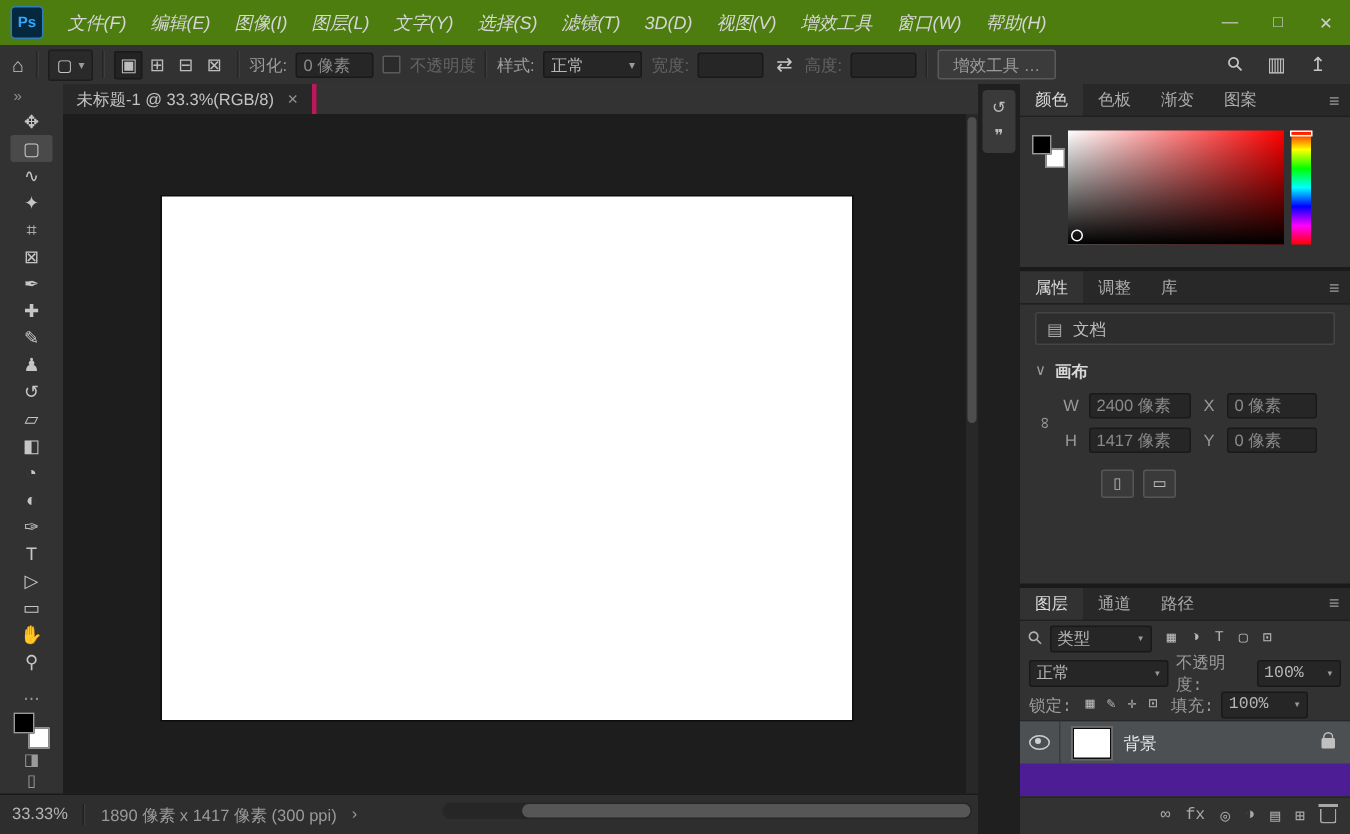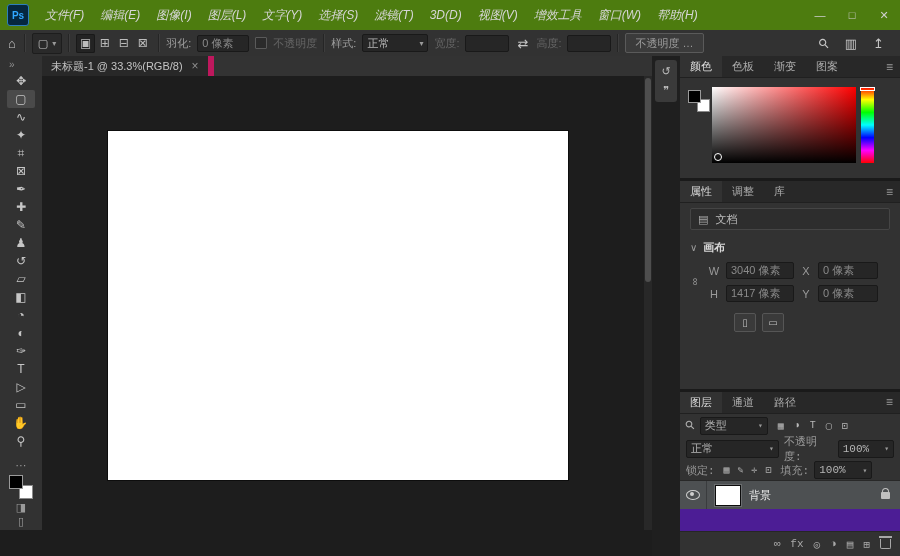--- a/index.html
+++ b/index.html
@@ -48,21 +48,21 @@
   .tool.active{background:#4a4a4a;}
   .rail-bottom{position:absolute;bottom:3px;left:0;width:42px;display:flex;flex-direction:column;align-items:center;gap:3px;}
   .rail-dots{color:#9a9a9a;font-size:11px;}
   .swatches{position:relative;width:24px;height:24px;}
   .swatch-bg{position:absolute;right:0;bottom:0;width:12px;height:12px;background:#fff;border:1px solid #8a8a8a;}
   .swatch-fg{position:absolute;left:0;top:0;width:12px;height:12px;background:#000;border:1px solid #9a9a9a;}
   .rail-mini{color:#9a9a9a;font-size:11px;line-height:1;}
   
   .tabstrip{position:absolute;top:56px;left:42px;right:248px;height:20px;background:#333333;display:flex;}
   .doc-tab{background:#282828;display:flex;align-items:center;gap:9px;padding:0 9px;
-           border-right:6px solid #be185d;color:#c4c4c4;}
+           border-right:3px solid #be185d;color:#c4c4c4;}
   .doc-tab .close{color:#8e8e8e;font-size:12px;}
   
   .canvas-area{position:absolute;top:76px;left:42px;width:610px;bottom:26px;background:#1d1d1d;overflow:hidden;}
   .white-canvas{position:absolute;left:66px;top:55px;width:460px;height:349px;background:#ffffff;
                 box-shadow:0 0 0 1px #0d0d0d;}
   .v-scrollbar{position:absolute;top:0;right:0;bottom:0;width:8px;background:#282828;}
   .v-thumb{position:absolute;top:2px;left:1px;right:1px;height:45%;background:#4e4e4e;border-radius:4px;}
   
   .dock-strip{position:absolute;top:56px;left:652px;width:28px;bottom:0;background:#1f1f1f;}
   .dock-group{width:22px;margin:4px auto 0;background:#3a3a3a;border-radius:3px;padding:2px 0;}
@@ -204,21 +204,21 @@
     <span class="dropdown" style="width:56px">
       <span>正常</span>
       <span class="caret">▾</span>
     </span>
     <span class="ob-label dim">宽度:</span>
     <span class="num-field" style="min-width:34px"></span>
     <span class="ob-icon">⇄</span>
     <span class="ob-label dim">高度:</span>
     <span class="num-field" style="min-width:34px"></span>
     <span class="vsep"></span>
-    <span class="ob-button">不透明度 …</span>
+    <span class="ob-button">增效工具 …</span>
     <span class="ob-right">
       <span class="ob-icon search-glyph">⚲</span>
       <span class="ob-icon">▥</span>
       <span class="ob-icon">↥</span>
     </span>
   </div>
 
   <div class="left-rail">
     <div class="rail-chevron">»</div>
     <div>
@@ -360,21 +360,21 @@
         </div>
         <div class="section-head">
           <span class="caret">∨</span>
           <span>画布</span>
         </div>
         <div class="props-fields">
           <span class="chain">∞</span>
           <div class="pf-rows">
             <div class="pf-row">
               <span class="pf-label">W</span>
-              <span class="num-field pf-field">3040 像素</span>
+              <span class="num-field pf-field">2400 像素</span>
               <span class="pf-label">X</span>
               <span class="num-field pf-field2">0 像素</span>
             </div>
             <div class="pf-row">
               <span class="pf-label">H</span>
               <span class="num-field pf-field">1417 像素</span>
               <span class="pf-label">Y</span>
               <span class="num-field pf-field2">0 像素</span>
             </div>
           </div>
@@ -460,14 +460,23 @@
             <span class="lb-icon">▤</span>
             <span class="lb-icon">⊞</span>
           </span>
         <span class="lb-icon">
           <span class="trash-icon"></span>
         </span>
       </div>
     </div>
   </div>
 
+  <div class="statusbar">
+    <span class="status-zoom">33.33%</span>
+    <span class="status-sep"></span>
+    <span class="status-info">1890 像素 x 1417 像素 (300 ppi)</span>
+    <span class="status-chevron">›</span>
+    <div class="h-scroll">
+      <div class="h-thumb"></div>
+    </div>
+  </div>
 
 </div>
 
 </body></html>

